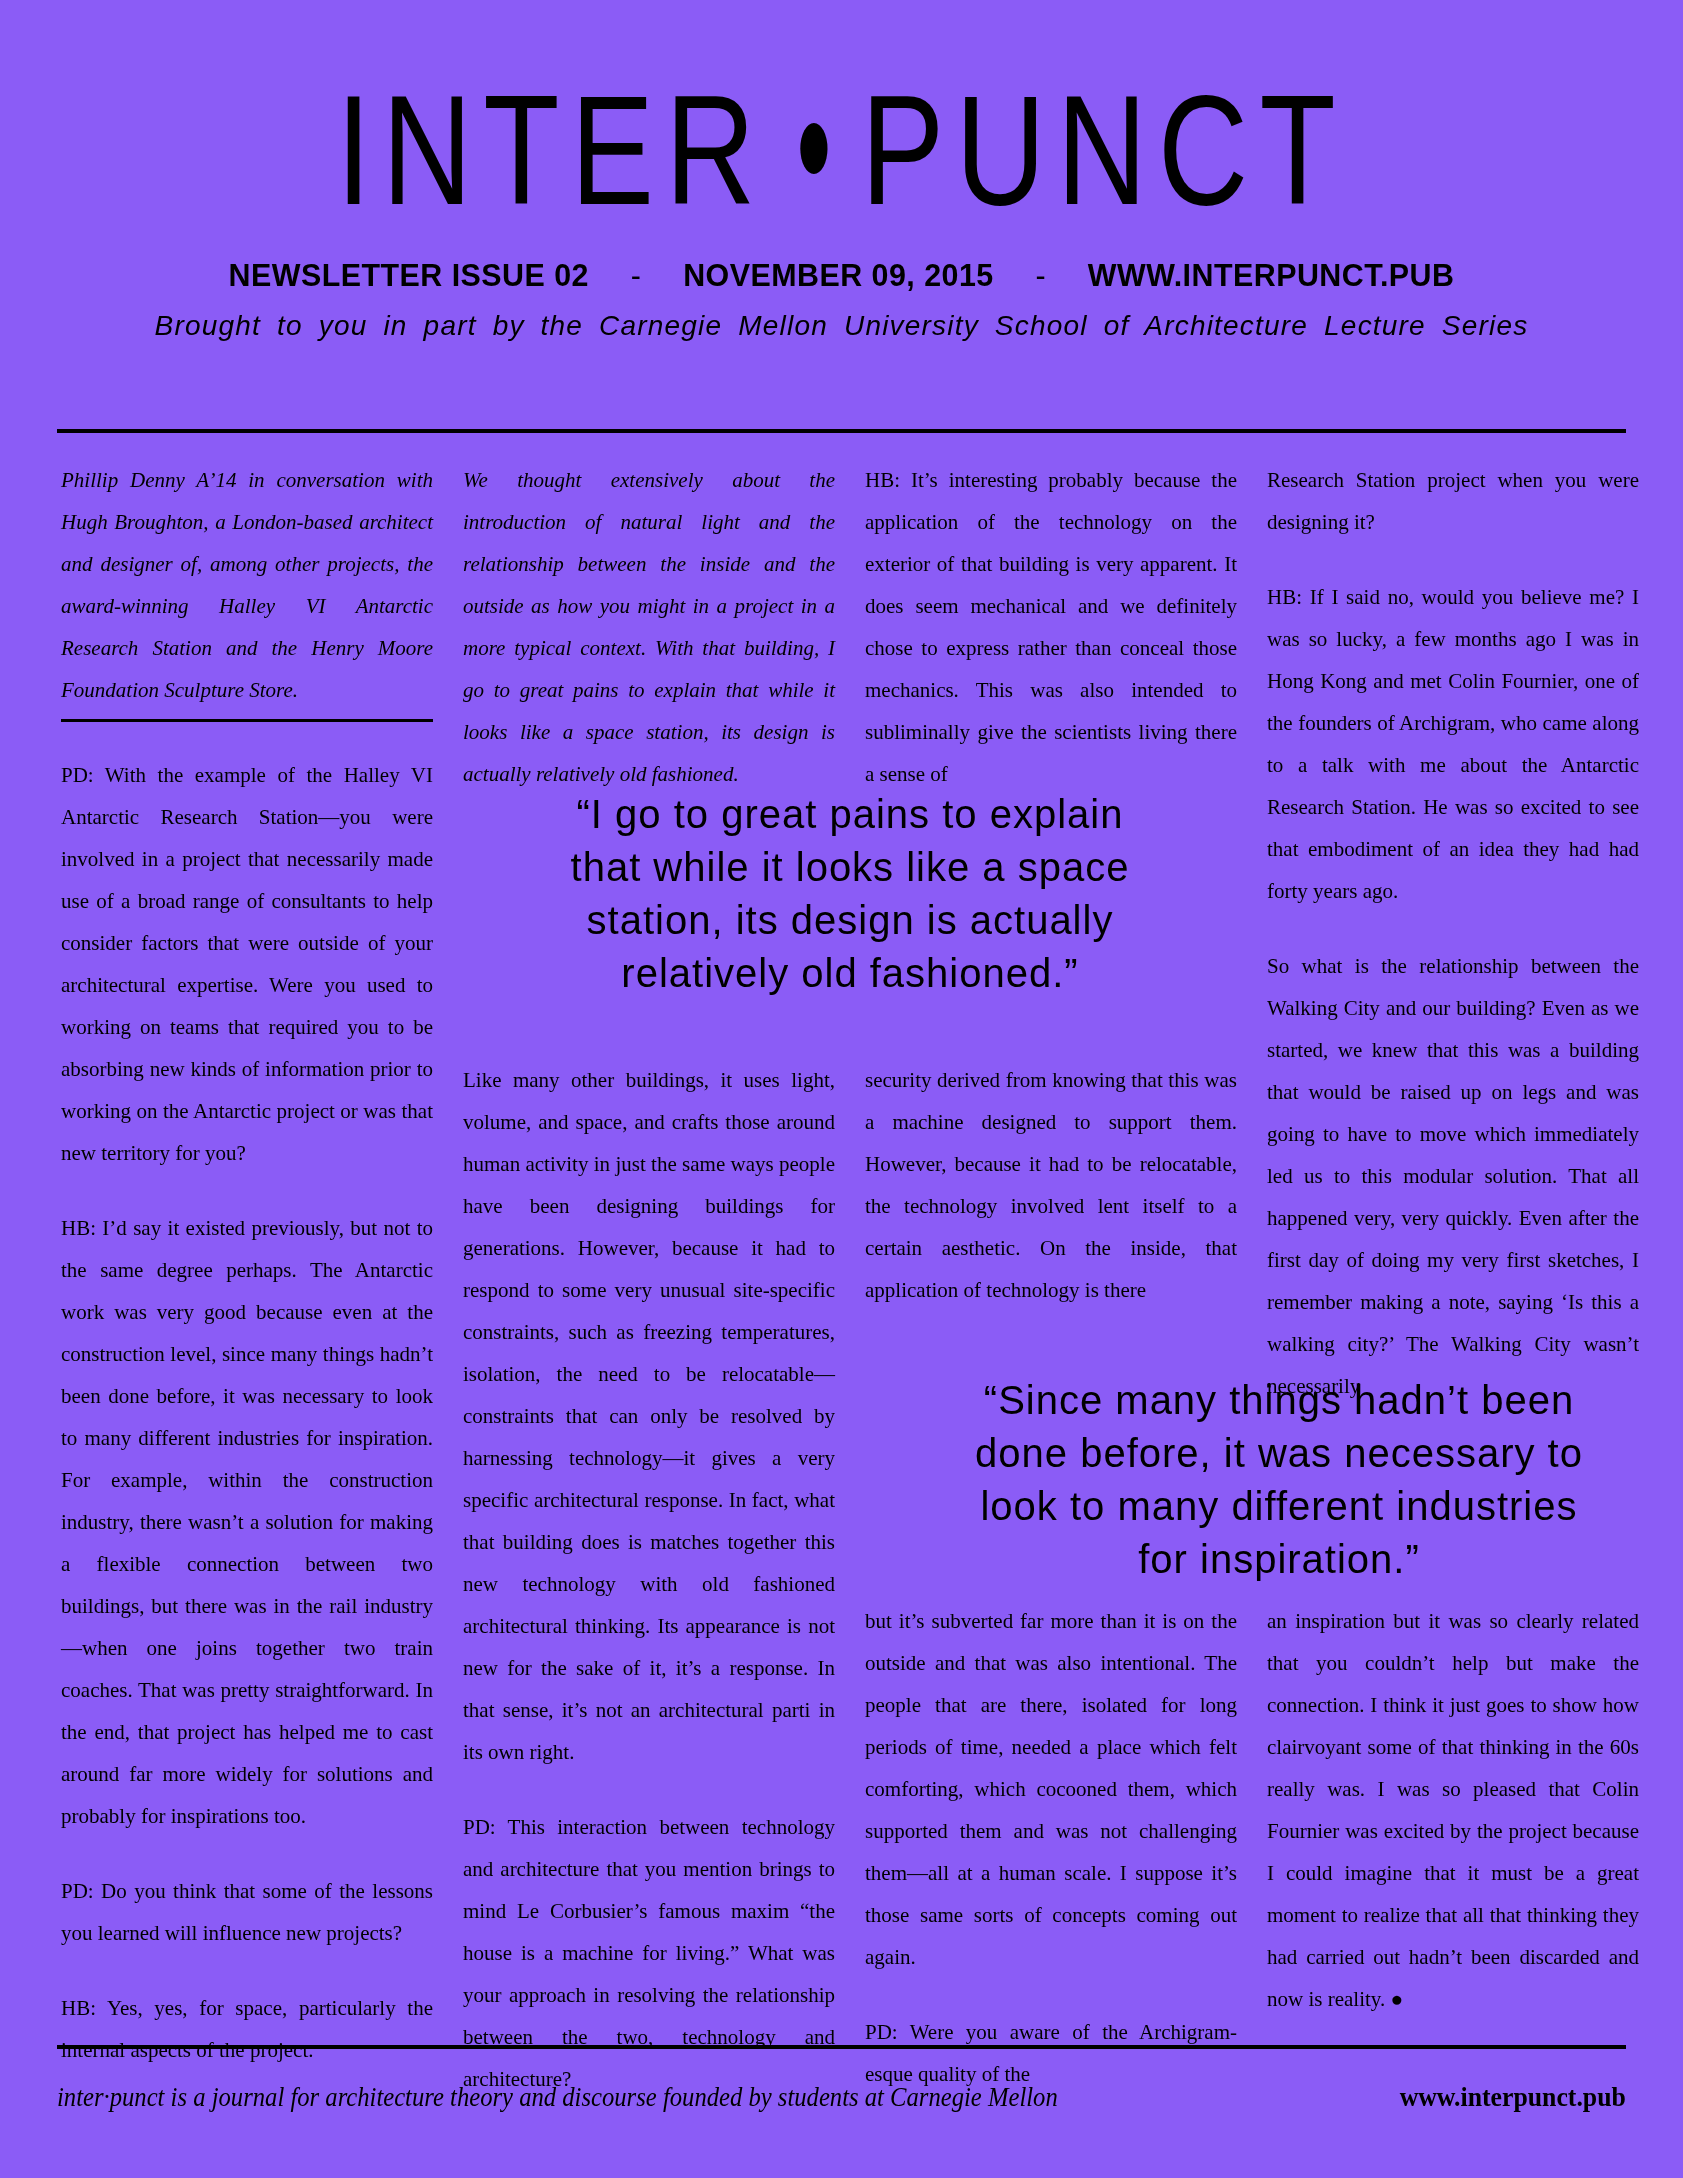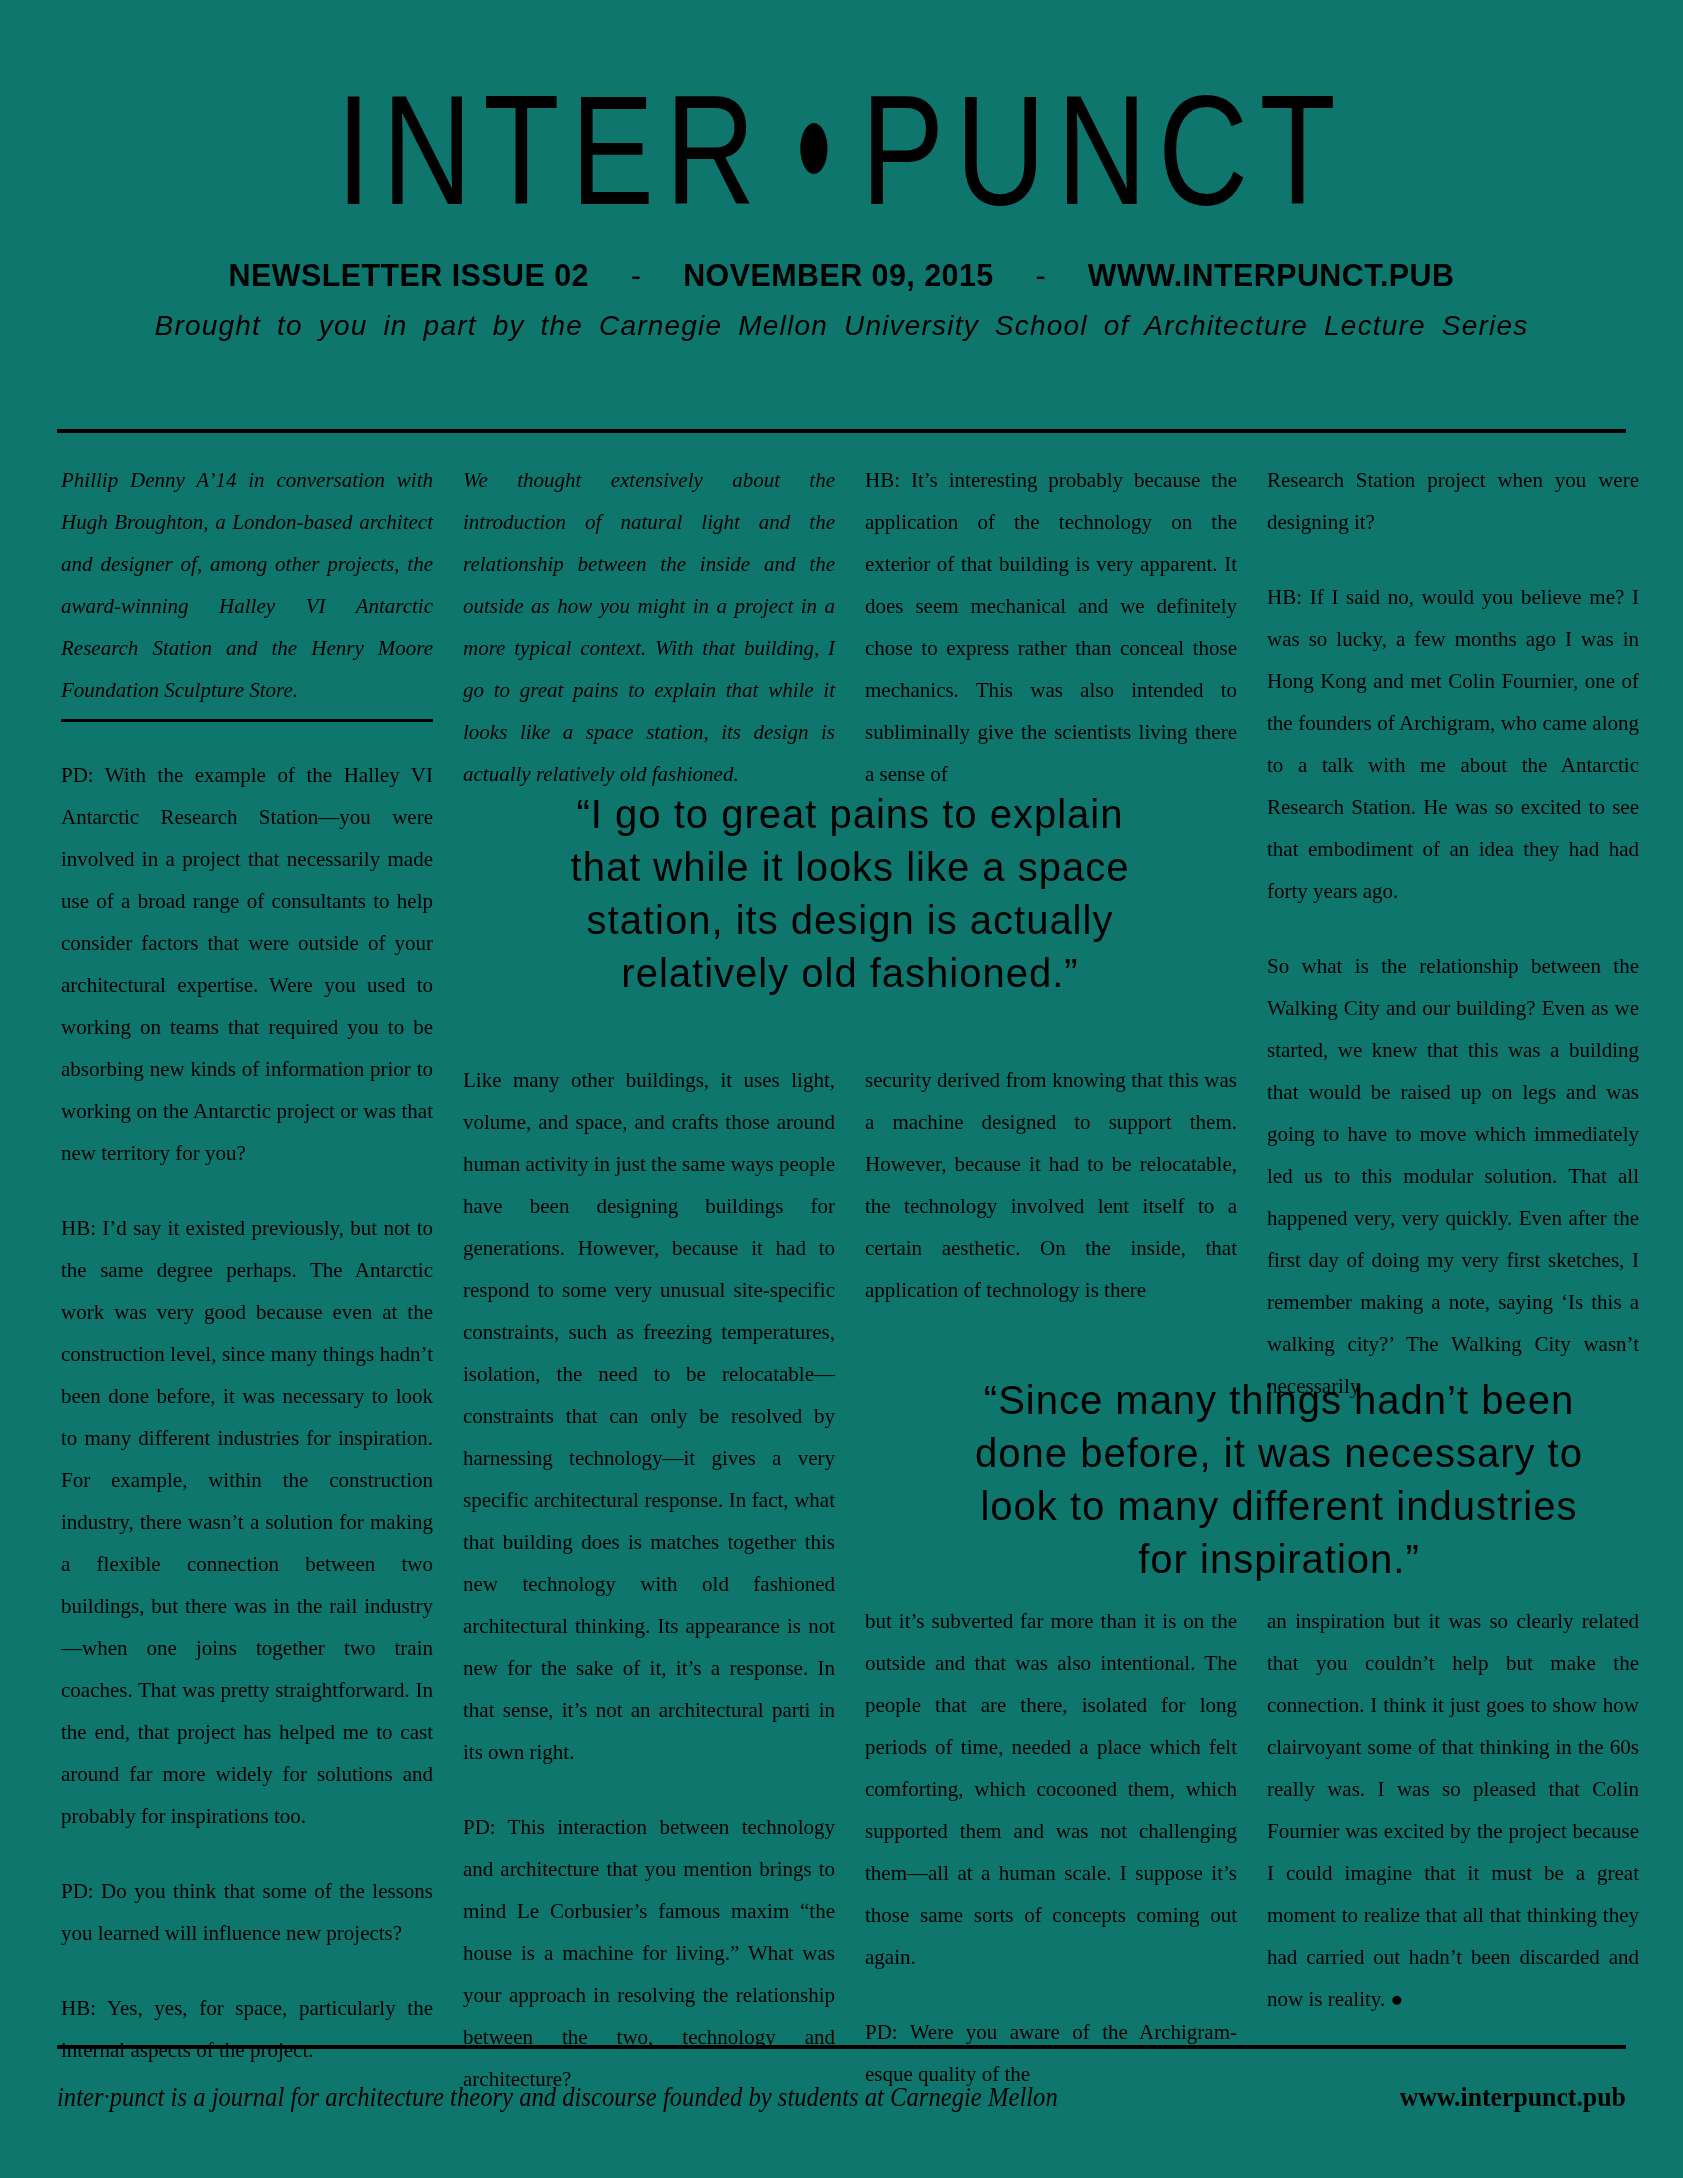--- a/index.html
+++ b/index.html
@@ -1,16 +1,16 @@
 <!DOCTYPE html>
 <html><head>
 <meta charset="utf-8">
 <style>
   html,body{margin:0;padding:0;background:#fff;}
-  .page{position:relative;width:1683px;height:2178px;background:#0f766e;color:#000;
+  .page{position:relative;width:1683px;height:2178px;background:#8b5cf6;color:#000;
         font-family:"Liberation Serif",serif;overflow:hidden;}
 
   
   .logo-line{position:absolute;top:69px;left:0;width:100%;text-align:center;
              font-family:"Liberation Sans",sans-serif;font-weight:400;font-size:156px;
              line-height:163px;letter-spacing:14px;white-space:nowrap;
              transform:scaleX(0.80);transform-origin:50% 50%;}
   .logo-dot{display:inline-block;width:34px;height:51px;background:#000;border-radius:50%;
             margin:0 42px;vertical-align:middle;position:relative;top:-14px;}
   .issue-line{position:absolute;top:257px;left:0;width:100%;text-align:center;

